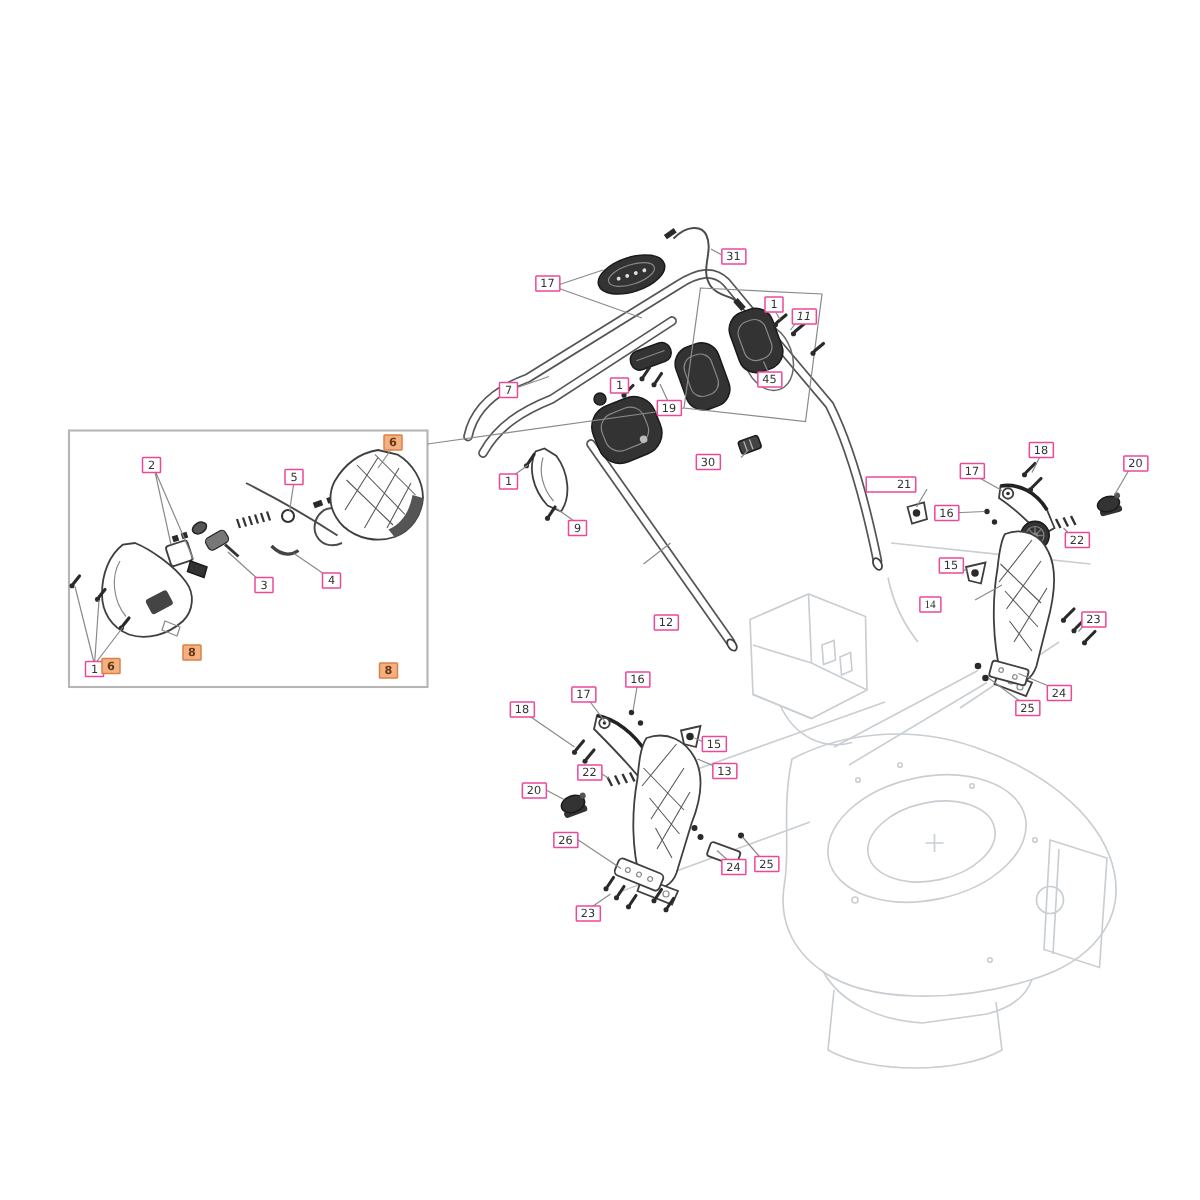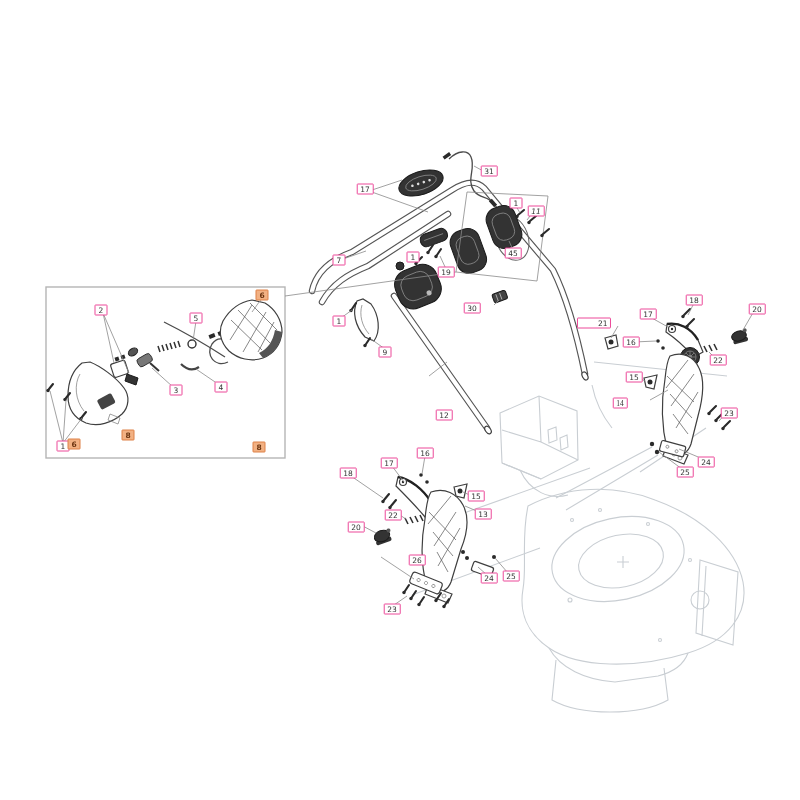--- a/index.html
+++ b/index.html
@@ -400,18 +400,18 @@
       <div class="callout" style="left: 729px; top: 413px;">23</div>
       <div class="callout" style="left: 706px; top: 462px;">24</div>
       <div class="callout" style="left: 685px; top: 472px;">25</div>
       <div class="callout" style="left: 425px; top: 453px;">16</div>
       <div class="callout" style="left: 389px; top: 463px;">17</div>
       <div class="callout" style="left: 348px; top: 473px;">18</div>
       <div class="callout" style="left: 393px; top: 515px;">22</div>
       <div class="callout" style="left: 356px; top: 527px;">20</div>
       <div class="callout" style="left: 476px; top: 496px;">15</div>
       <div class="callout" style="left: 483px; top: 514px;">13</div>
-      <div class="callout" style="left: 377px; top: 560px; margin-left: 40px;">26</div>
+      <div class="callout" style="left: 377px; top: 560px;">26</div>
       <div class="callout" style="left: 489px; top: 578px;">24</div>
       <div class="callout" style="left: 511px; top: 576px;">25</div>
       <div class="callout" style="left: 392px; top: 609px;">23</div>
     </div>
 </div>
 
 </body></html>

